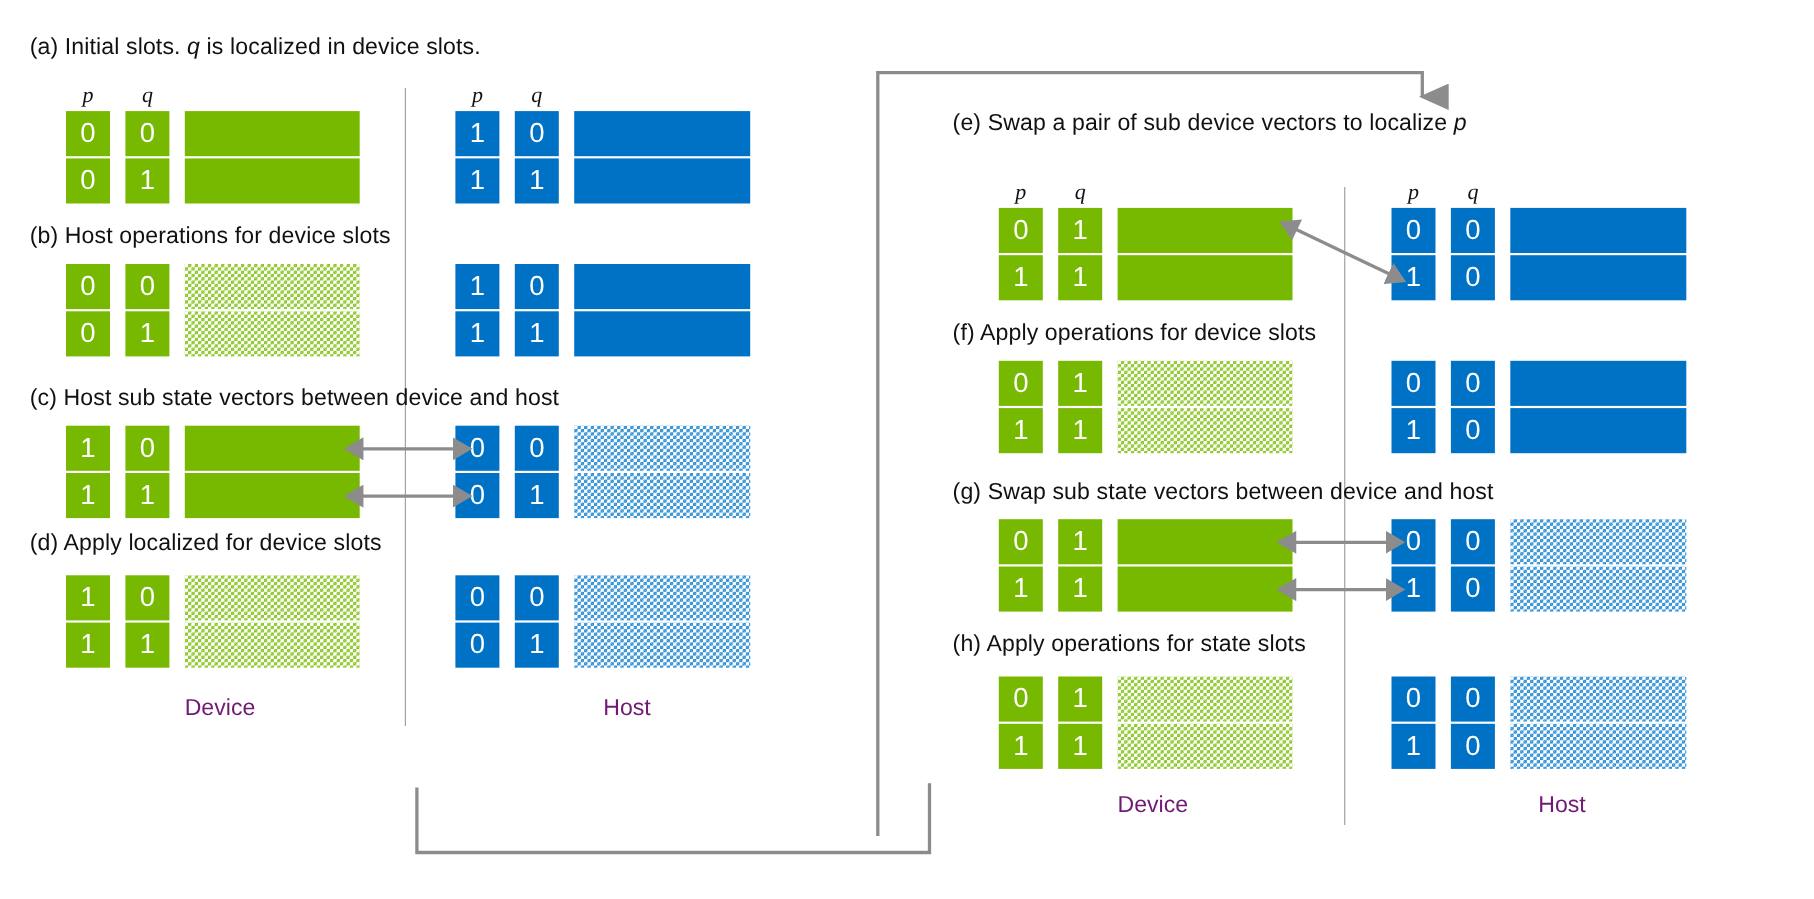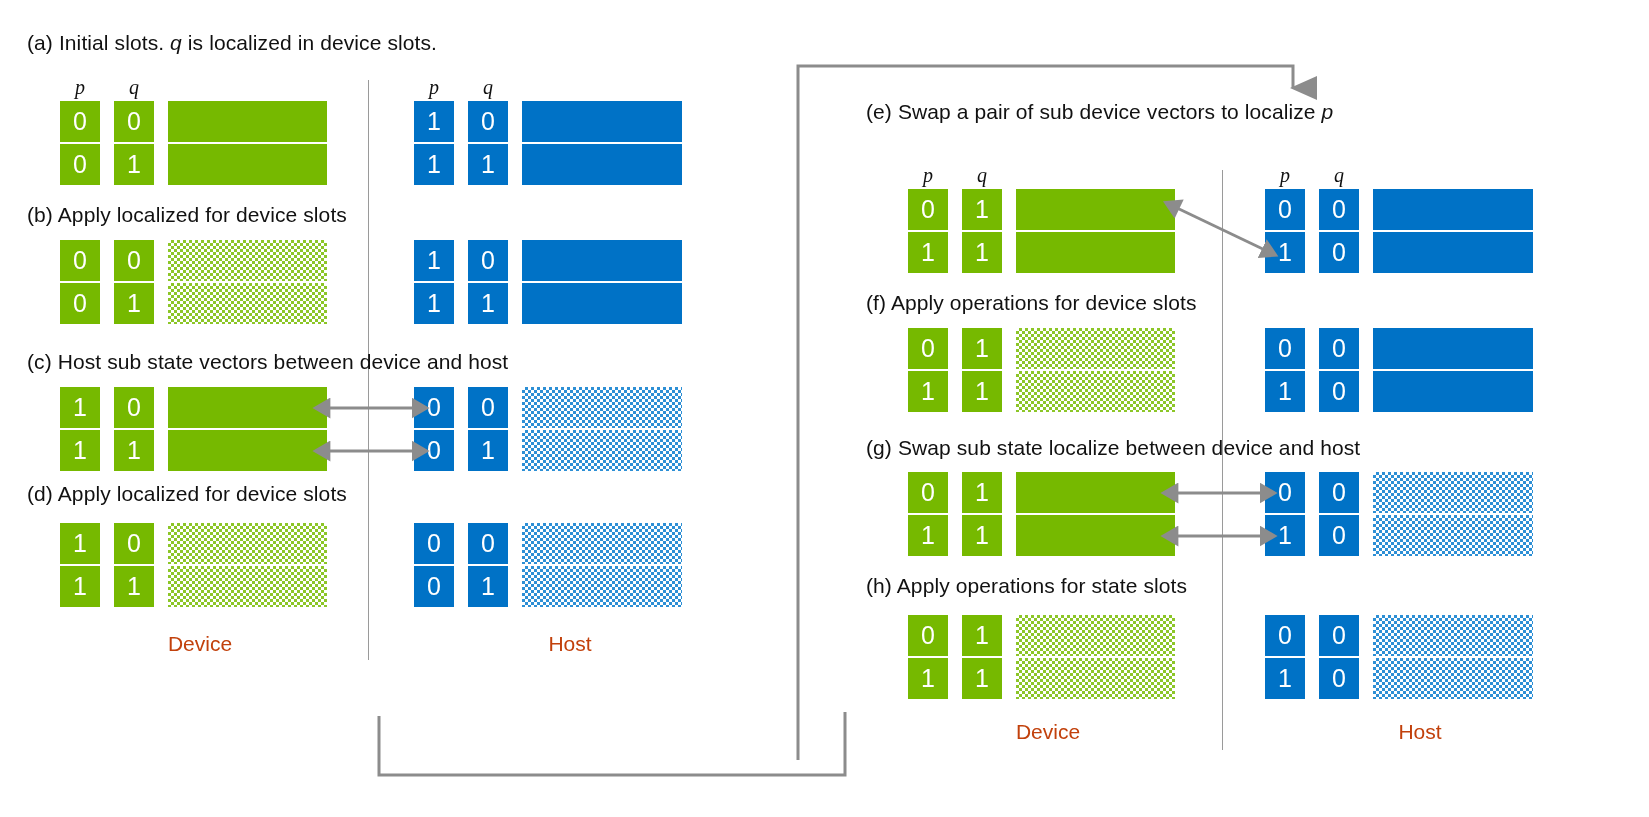--- a/index.html
+++ b/index.html
@@ -65,21 +65,21 @@
       linear-gradient(45deg,#2d8fd5 25%,transparent 25%,transparent 75%,#2d8fd5 75%);
     background-size:6px 6px;
     background-position:0 0, 3px 3px;
   }
 
   
   .divider{width:1px;background:#9a9a9a;}
 
   
   .regionlabel{
-    font-size:21px;text-align:center;white-space:nowrap;color:#c2410c;
+    font-size:21px;text-align:center;white-space:nowrap;color:#701a75;
   }
 
   svg{overflow:visible;}
 </style>
 </head>
 <body>
 
 <div class="abs caption" style="left:27px;top:31px;">
   <span>(a) Initial slots. </span><span class="it">q</span><span> is localized in device slots.</span>
 </div>
@@ -105,21 +105,21 @@
 </div>
 <div class="abs">
   <div class="abs cell b" style="left:414px;top:101px;">1</div>
   <div class="abs cell b" style="left:468px;top:101px;">0</div>
   <div class="abs bar b" style="left:522px;top:101px;width:160px;"></div>
   <div class="abs cell b" style="left:414px;top:144px;">1</div>
   <div class="abs cell b" style="left:468px;top:144px;">1</div>
   <div class="abs bar b" style="left:522px;top:144px;width:160px;"></div>
 </div>
 
-<div class="abs caption" style="left:27px;top:203px;">(b) Apply localized for device slots</div>
+<div class="abs caption" style="left:27px;top:203px;">(b) Host operations for device slots</div>
 
 <div class="abs">
   <div class="abs cell g" style="left:60px;top:240px;">0</div>
   <div class="abs cell g" style="left:114px;top:240px;">0</div>
   <div class="abs bar gh" style="left:168px;top:240px;width:159px;"></div>
   <div class="abs cell g" style="left:60px;top:283px;">0</div>
   <div class="abs cell g" style="left:114px;top:283px;">1</div>
   <div class="abs bar gh" style="left:168px;top:283px;width:159px;"></div>
 </div>
 
@@ -247,21 +247,21 @@
 
 <div class="abs">
   <div class="abs cell b" style="left:1265px;top:328px;">0</div>
   <div class="abs cell b" style="left:1319px;top:328px;">0</div>
   <div class="abs bar b" style="left:1373px;top:328px;width:160px;"></div>
   <div class="abs cell b" style="left:1265px;top:371px;">1</div>
   <div class="abs cell b" style="left:1319px;top:371px;">0</div>
   <div class="abs bar b" style="left:1373px;top:371px;width:160px;"></div>
 </div>
 
-<div class="abs caption" style="left:866px;top:436px;">(g) Swap sub state localize between device and host</div>
+<div class="abs caption" style="left:866px;top:436px;">(g) Swap sub state vectors between device and host</div>
 
 <div class="abs">
   <div class="abs cell g" style="left:908px;top:472px;">0</div>
   <div class="abs cell g" style="left:962px;top:472px;">1</div>
   <div class="abs bar g" style="left:1016px;top:472px;width:159px;"></div>
   <div class="abs cell g" style="left:908px;top:515px;">1</div>
   <div class="abs cell g" style="left:962px;top:515px;">1</div>
   <div class="abs bar g" style="left:1016px;top:515px;width:159px;"></div>
 </div>
 

